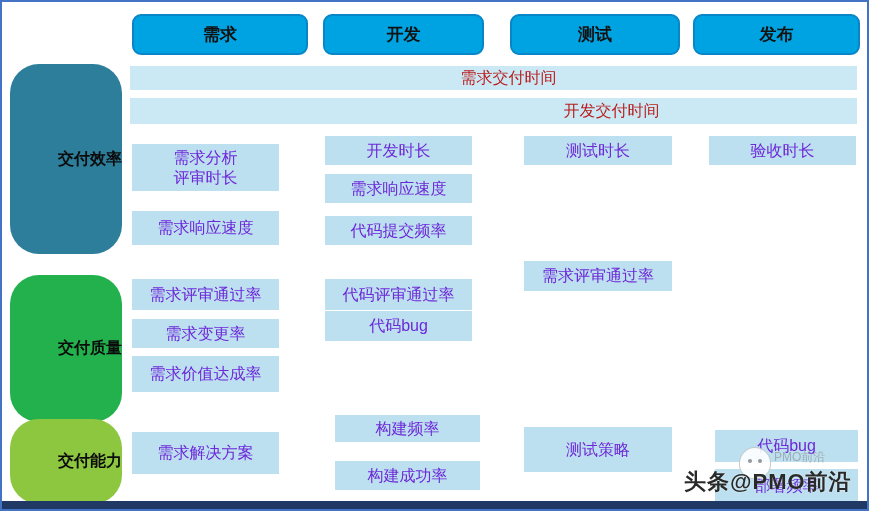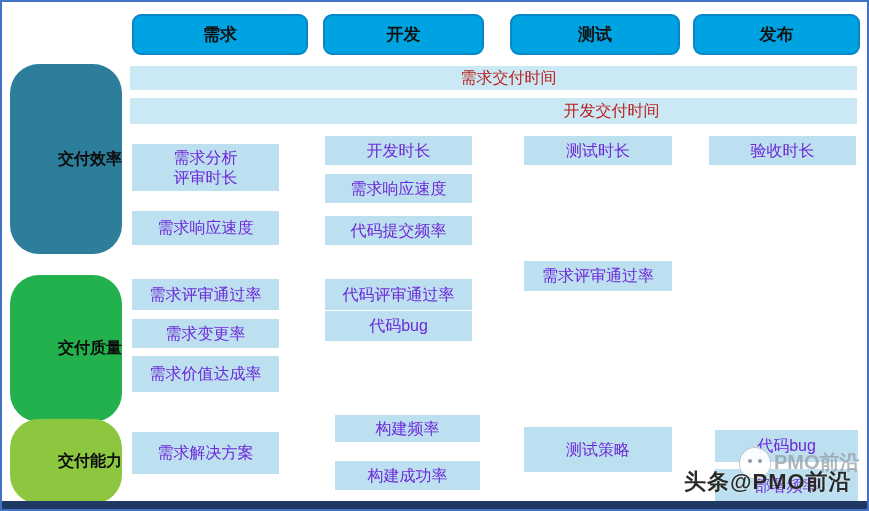--- a/index.html
+++ b/index.html
@@ -3,21 +3,21 @@
 <meta charset="utf-8">
 <style>
   html,body{margin:0;padding:0;background:#fff;font-family:"Liberation Sans","DejaVu Sans",sans-serif;}
   .diagram{position:relative;width:865px;height:507px;border:2px solid var(--frame-blue);background:#fff;overflow:hidden;}
   .col-btn{position:absolute;top:12px;height:41px;background:var(--header-blue);border:2px solid var(--header-blue-border);border-radius:9px;display:flex;align-items:center;justify-content:center;font-size:17px;font-weight:600;color:#111;box-sizing:border-box;}
   .bar{position:absolute;left:128px;width:727px;background:var(--bar-blue);display:flex;align-items:center;justify-content:center;font-size:16px;font-weight:500;color:#b91c1c;}
   .row-band{position:absolute;left:8px;width:112px;display:flex;align-items:center;justify-content:flex-end;font-size:16px;font-weight:600;color:#0b0b0b;border-radius:29px;}
   .mbox{position:absolute;background:var(--box-blue);display:flex;align-items:center;justify-content:center;font-size:16px;font-weight:500;color:#6d28d9;text-align:left;line-height:1.25;white-space:pre-line;}
   .bottom-bar{position:absolute;left:0;right:0;bottom:0;height:8px;background:var(--bottom-navy);}
   .wm-main{position:absolute;left:682px;top:465px;font-size:22px;font-weight:700;color:rgba(30,30,30,.95);letter-spacing:1px;text-shadow:0 0 2px rgba(255,255,255,.8);white-space:nowrap;}
-  .wm-faint{position:absolute;left:772px;top:447px;font-size:20px;font-weight:700;color:rgba(150,158,163,.75);white-space:nowrap;}
+  .wm-faint{position:absolute;left:772px;top:447px;font-size:12px;font-weight:400;color:rgba(150,158,163,.75);white-space:nowrap;}
   .wm-logo{position:absolute;left:737px;top:445px;width:30px;height:30px;border-radius:50% 50% 45% 45%;background:rgba(255,255,255,.9);border:1px solid rgba(160,168,172,.6);}
   .wm-logo::before,.wm-logo::after{content:"";position:absolute;top:11px;width:4px;height:4px;border-radius:50%;background:rgba(120,128,132,.8);}
   .wm-logo::before{left:8px;} .wm-logo::after{right:8px;}
 </style>
 </head>
 <body>
 
 <div class="diagram">
 
   <div class="col-btn" style="left:130px;width:176px">需求</div>

